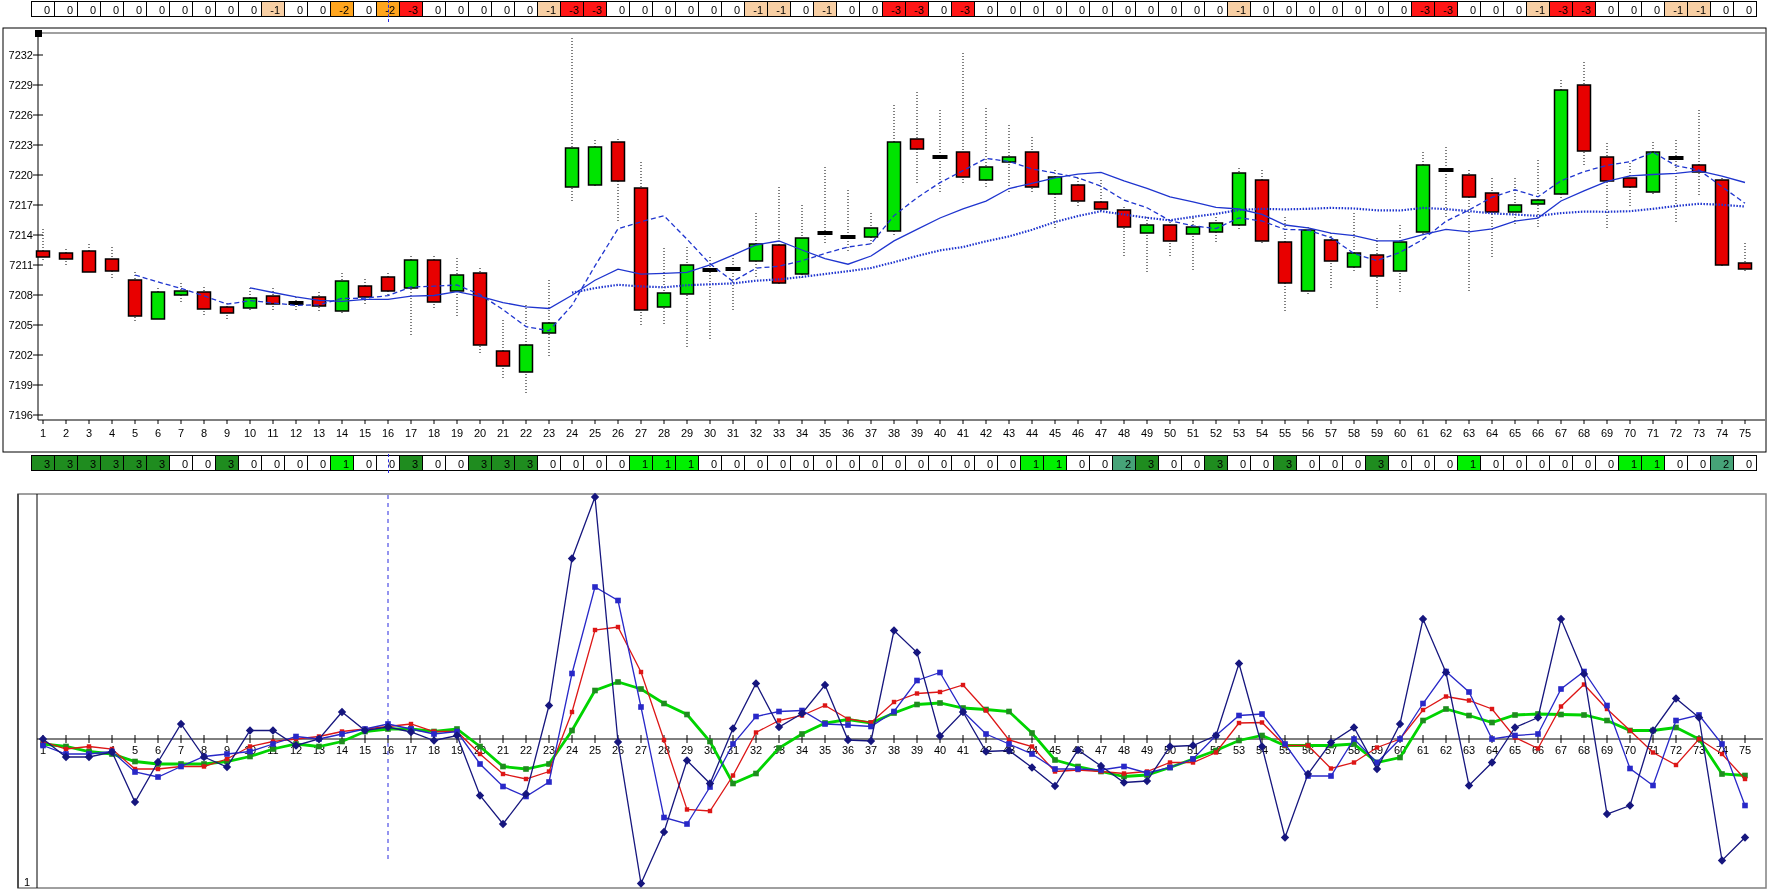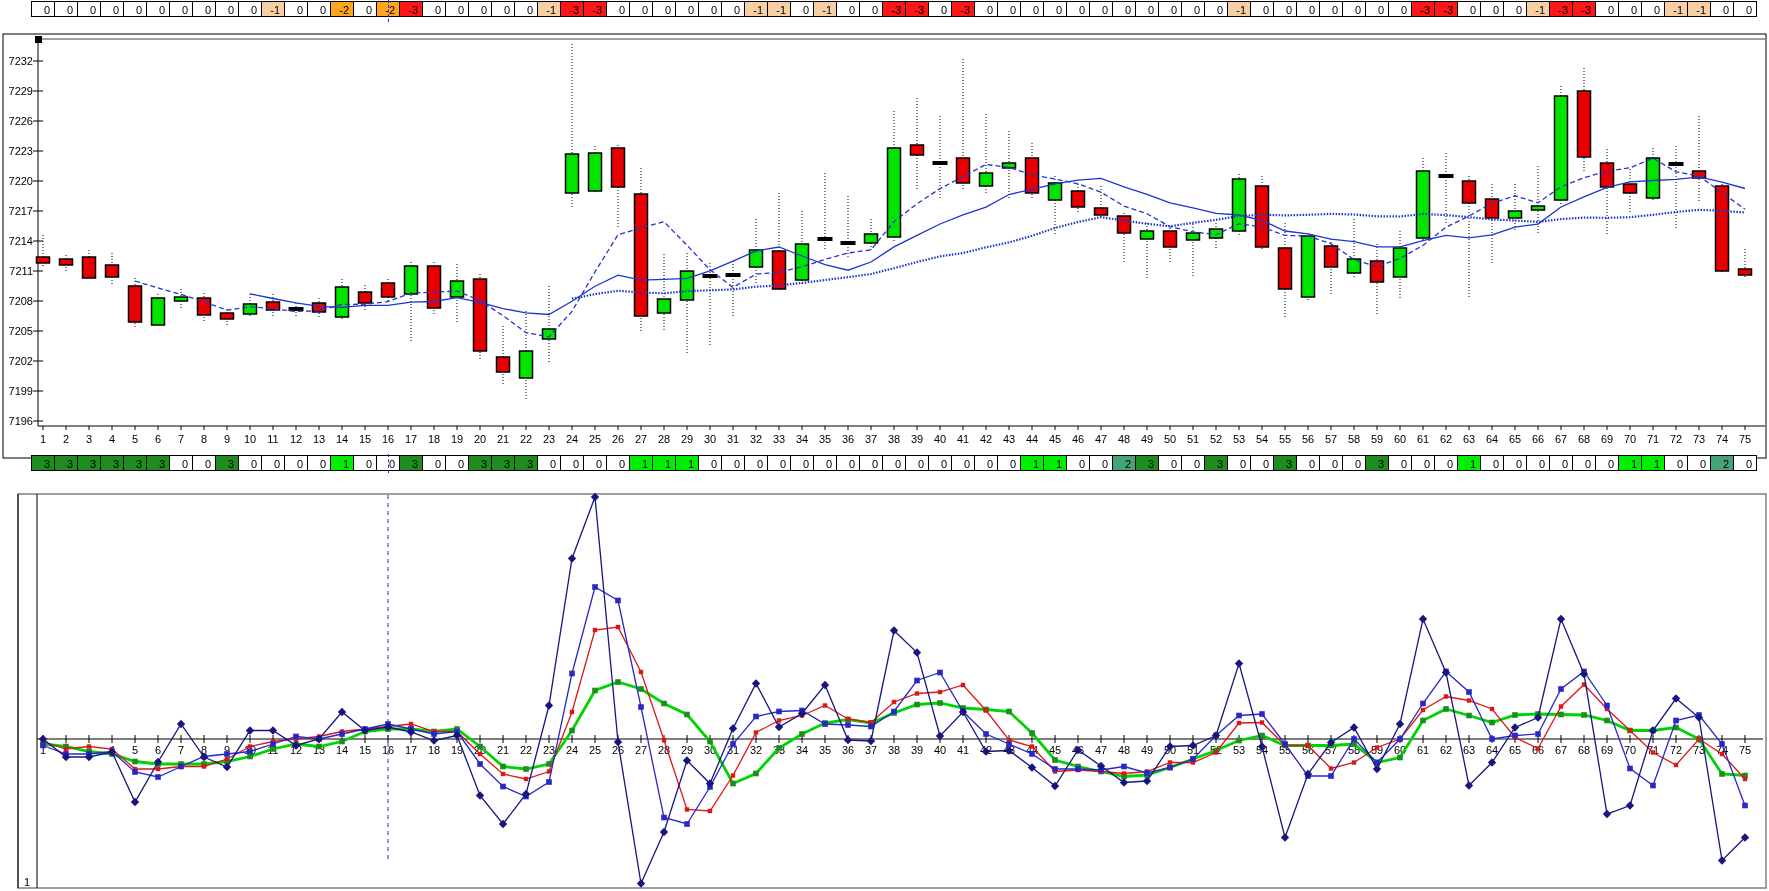--- a/index.html
+++ b/index.html
@@ -5,21 +5,21 @@
   html,body{margin:0;padding:0;background:#ffffff;}
   #app{position:relative;width:1769px;height:891px;background:#fff;overflow:hidden;
        font-family:"Liberation Sans",sans-serif;}
   .strip{position:absolute;left:0;width:1769px;}
   #strip-top{top:0;height:22px;}
   #strip-signal{top:454(px);height:19px;}
   .cell{position:absolute;top:1px;height:16px;width:24px;border:1px solid #000;
         font-size:11px;line-height:16px;text-align:right;padding-right:4px;
         box-sizing:border-box;color:#000;background:#fff;}
   .panel{position:absolute;left:0;width:1769px;}
-  #price-panel{top:32px;height:428px;}
+  #price-panel{top:26px;height:428px;}
   #indicator-panel{top:473px;height:418px;}
   svg{display:block;}
   .axis-label{font-family:"Liberation Sans",sans-serif;font-size:11px;fill:#000;}
   .crosshair-strip{position:absolute;width:0;border-left:1px dashed #2a2ae0;}
 </style>
 </head>
 <body>
 
 <div id="app">
   <div id="strip-top" class="strip">

